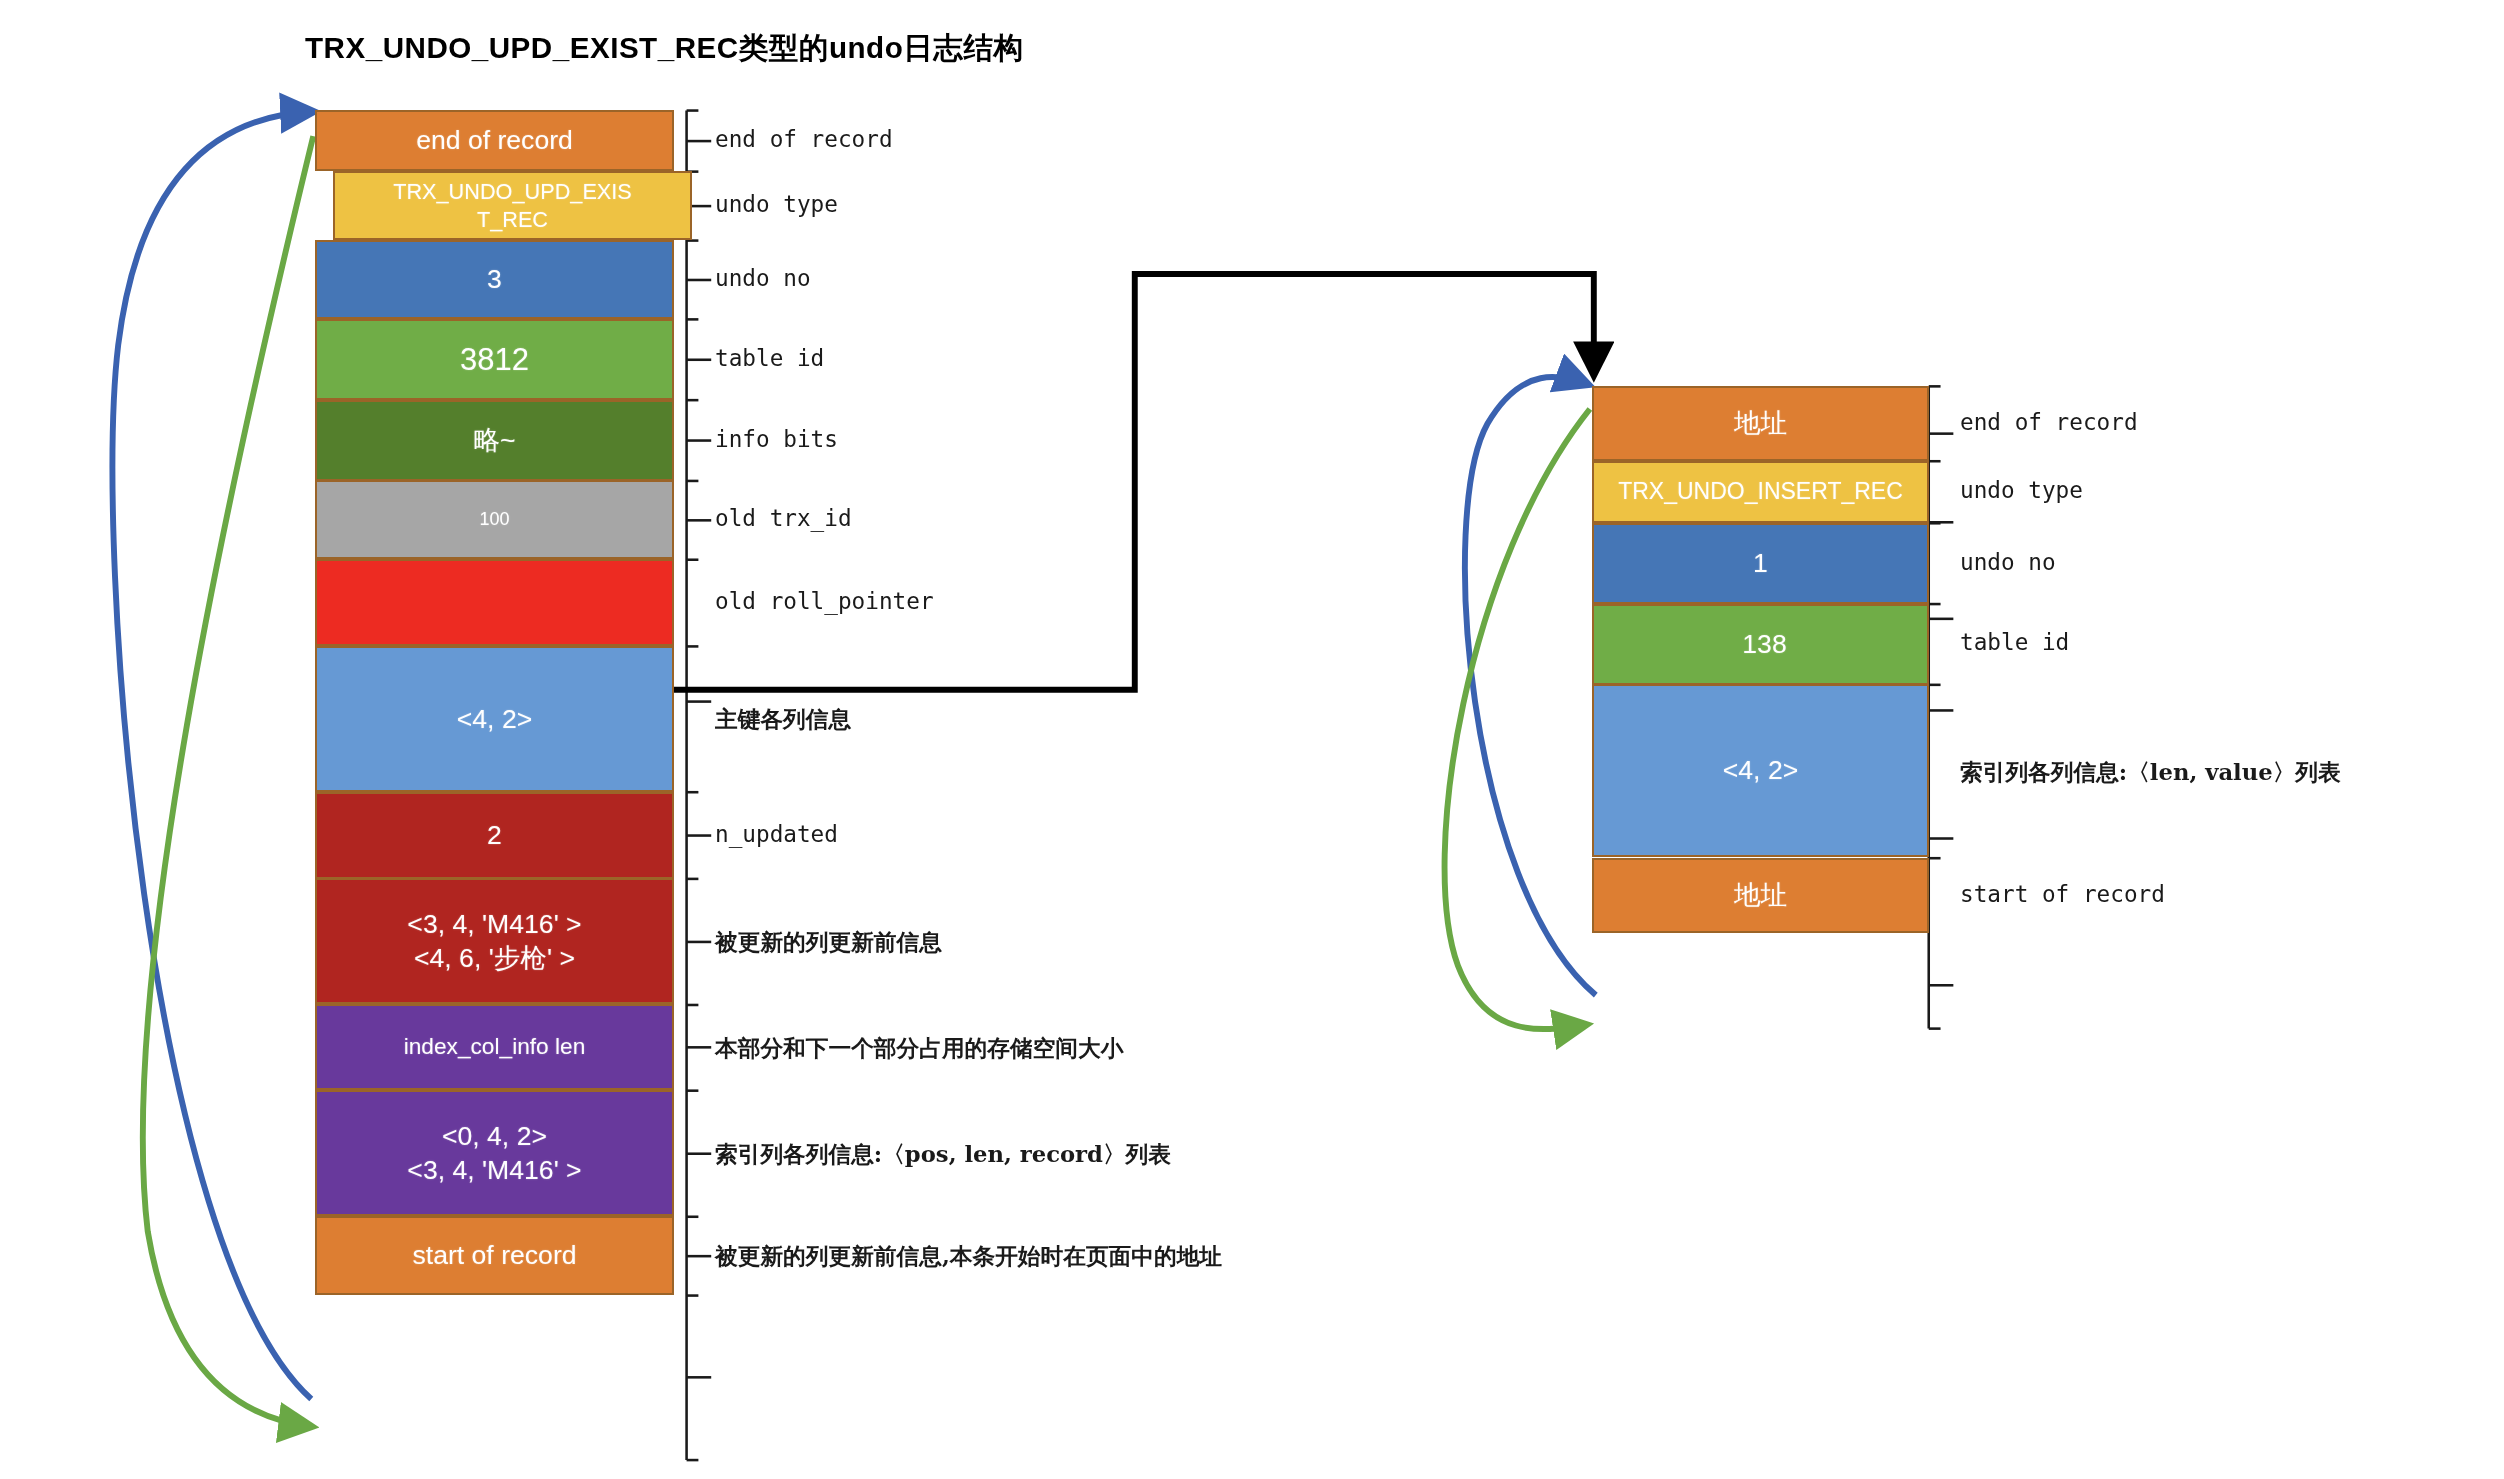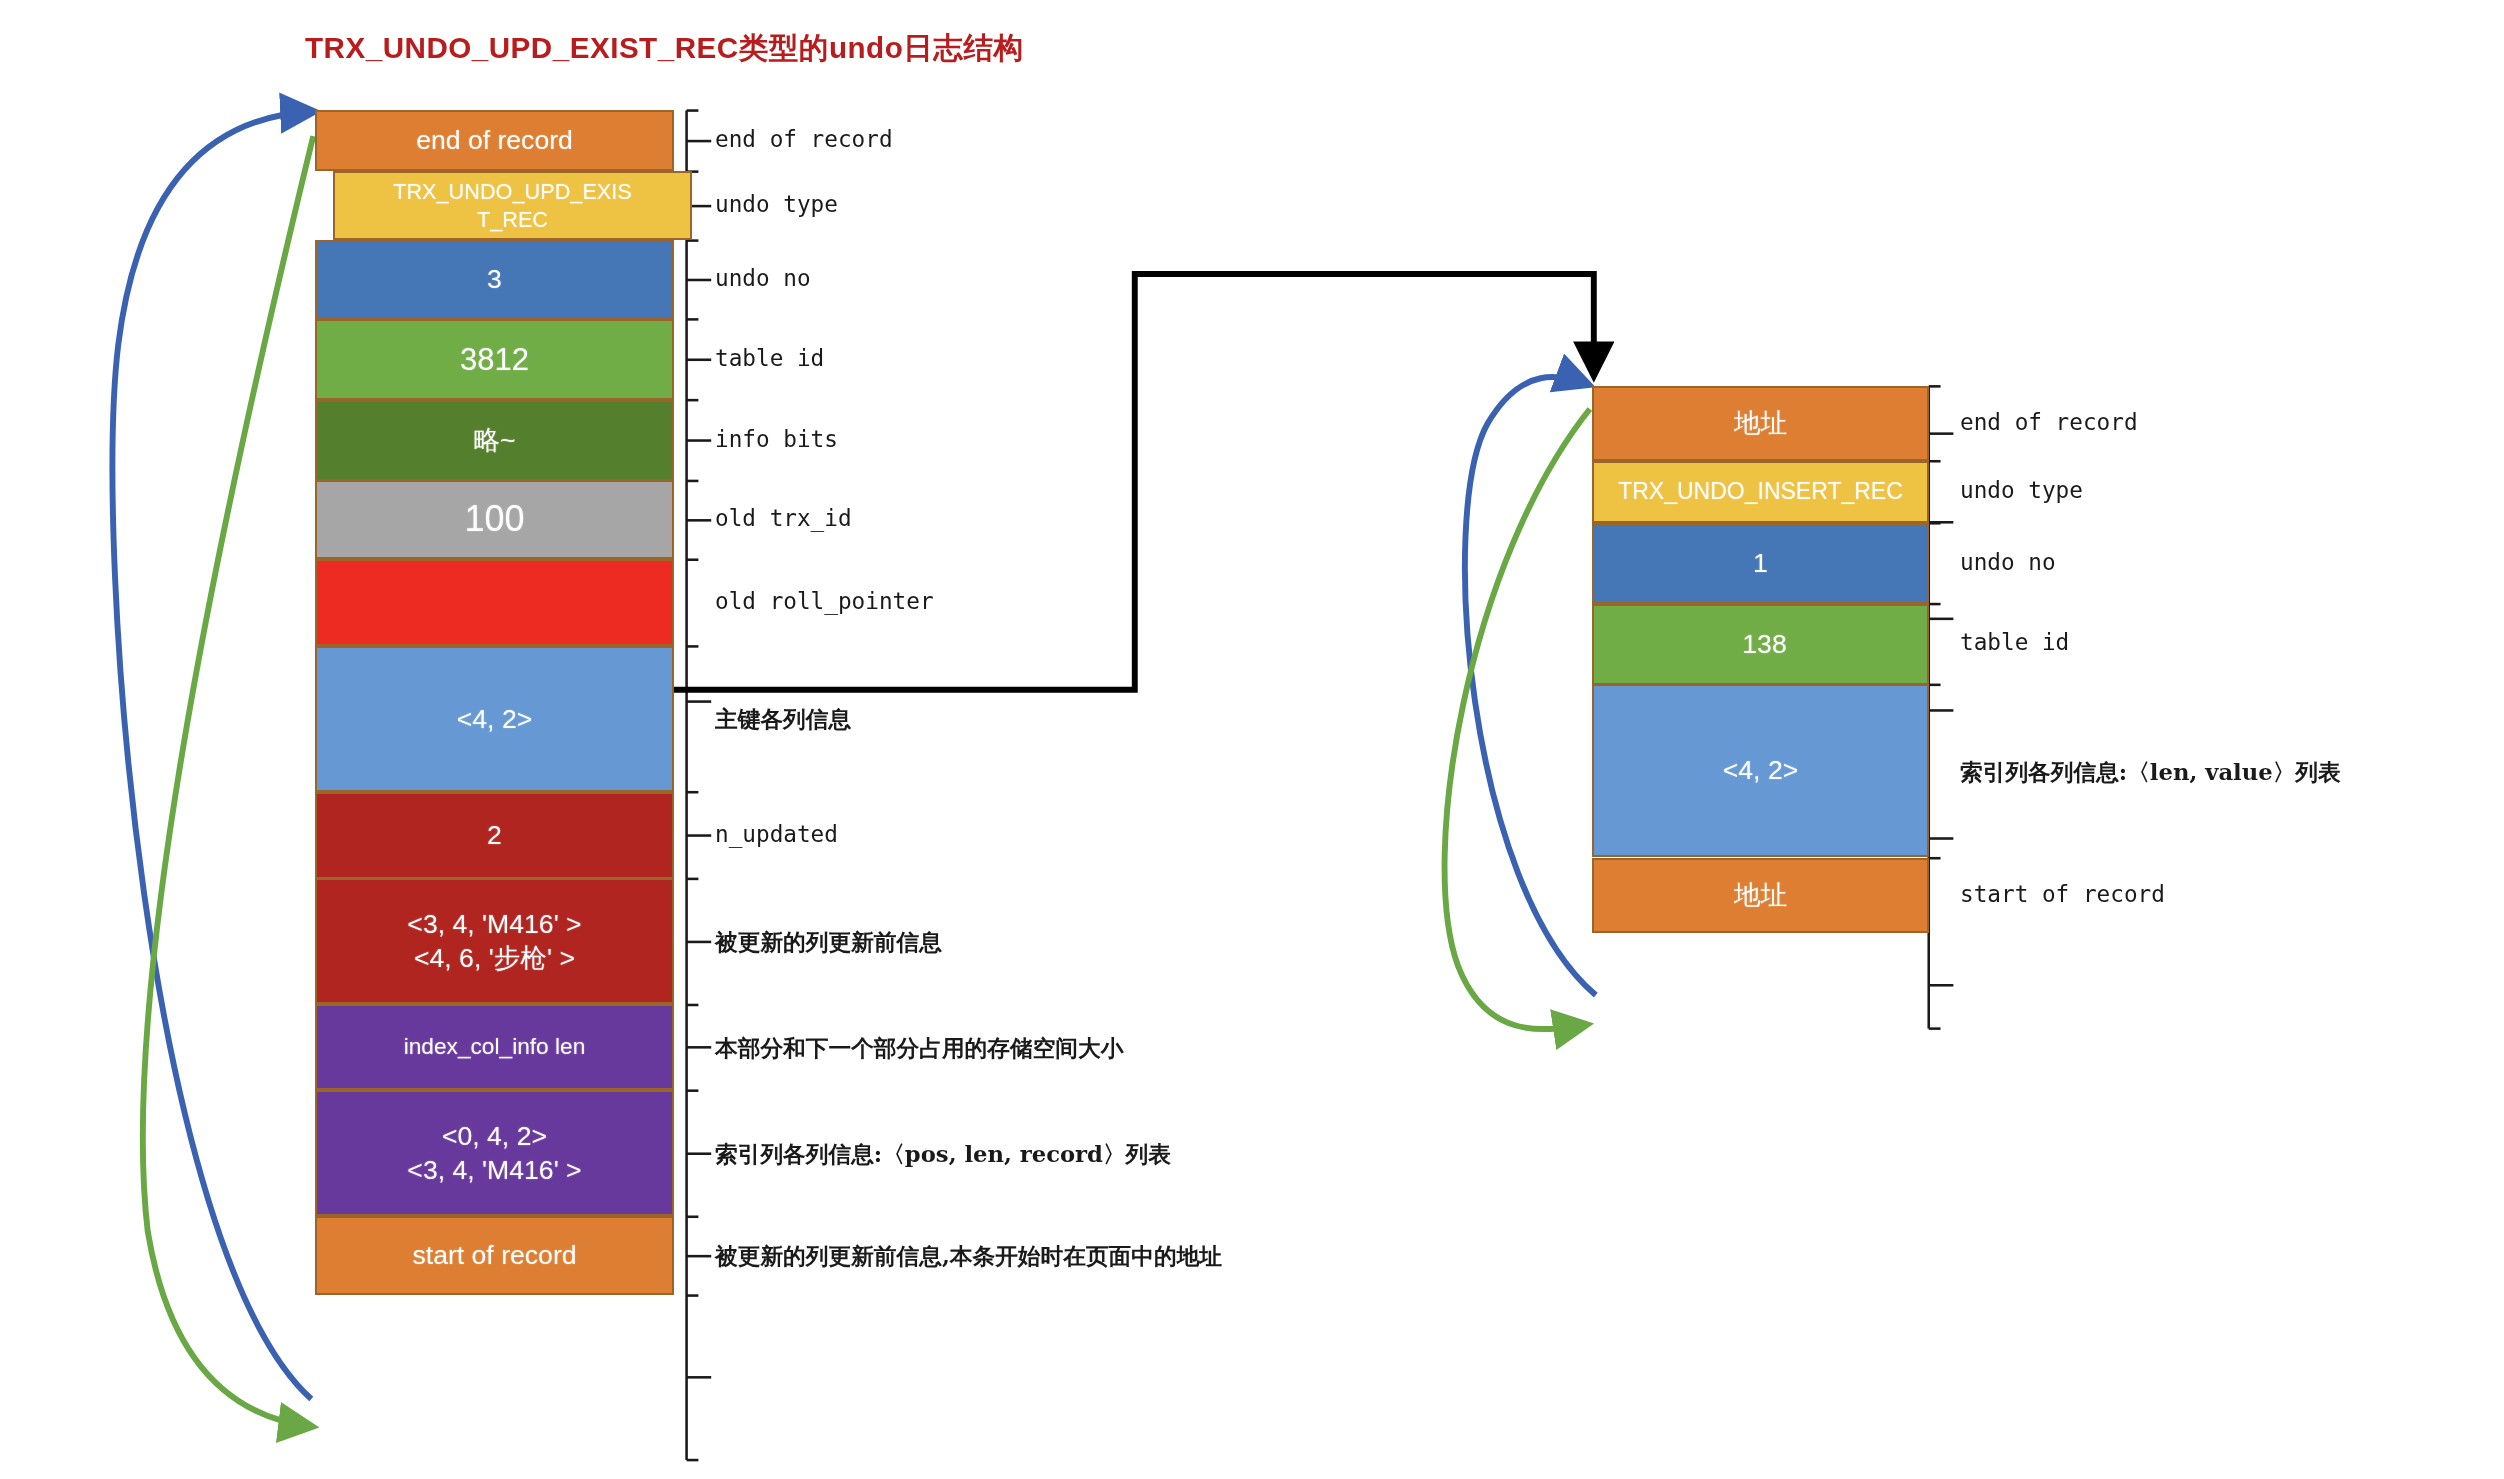--- a/index.html
+++ b/index.html
@@ -36,21 +36,21 @@
     font-family:"DejaVu Sans Mono","Liberation Mono",monospace;
     font-size:22.7px;color:#1a1a1a;white-space:nowrap;
   }
   .anno.cn{font-family:"DejaVu Serif","Liberation Serif",serif;font-weight:700;font-size:22.7px;}
 </style>
 </head>
 <body>
 
 <div id="canvas">
 
-  <div class="title" style="color: #b91c1c; text-align: right;">TRX_UNDO_UPD_EXIST_REC类型的undo日志结构</div>
+  <div class="title" style="color: #000000; text-align: right;">TRX_UNDO_UPD_EXIST_REC类型的undo日志结构</div>
 
   <svg class="overlay" viewBox="0 0 2542 1502" width="2504" height="1480">
     <defs>
       <marker id="ah-blue" viewBox="0 0 10 10" refX="8" refY="5" markerWidth="7" markerHeight="7" orient="auto-start-reverse">
         <path d="M0,0 L10,5 L0,10 z" fill="#3a62b0"></path>
       </marker>
       <marker id="ah-green" viewBox="0 0 10 10" refX="8" refY="5" markerWidth="7" markerHeight="7" orient="auto-start-reverse">
         <path d="M0,0 L10,5 L0,10 z" fill="#6aa845"></path>
       </marker>
       <marker id="ah-black" viewBox="0 0 10 10" refX="8" refY="5" markerWidth="7" markerHeight="7" orient="auto-start-reverse">
@@ -126,21 +126,21 @@
     </g>
   </svg>
 
   <div class="stack" id="left-stack" style="left: 315px; top: 110px; width: 359px; height: 1185px;">
       <div class="blk" style="top: 0px; height: 61px; width: 100%; background: rgb(221, 126, 50); font-size: 26.6px;">end of record</div>
       <div class="blk" style="top: 61px; height: 69px; width: 100%; background: rgb(238, 194, 67); font-size: 21.7px; margin-left: 18px;">TRX_UNDO_UPD_EXIS
 T_REC</div>
       <div class="blk" style="top: 130px; height: 79px; width: 100%; background: rgb(69, 118, 182); font-size: 26.6px;">3</div>
       <div class="blk" style="top: 209px; height: 81px; width: 100%; background: rgb(112, 173, 71); font-size: 31px;">3812</div>
       <div class="blk" style="top: 290px; height: 81px; width: 100%; background: rgb(84, 127, 44); font-size: 26.6px;">略~</div>
-      <div class="blk" style="top: 370px; height: 79px; width: 100%; background: rgb(166, 166, 166); font-size: 36px; text-align: right;">100</div>
+      <div class="blk" style="top: 370px; height: 79px; width: 100%; background: rgb(166, 166, 166); font-size: 18px; text-align: right;">100</div>
       <div class="blk" style="top: 449px; height: 87px; width: 100%; background: rgb(237, 43, 34); font-size: 26.6px;"></div>
       <div class="blk" style="top: 536px; height: 146px; width: 100%; background: rgb(102, 153, 212); font-size: 26.6px;">&lt;4, 2&gt;</div>
       <div class="blk" style="top: 682px; height: 87px; width: 100%; background: rgb(176, 37, 32); font-size: 26.6px;">2</div>
       <div class="blk" style="top: 768px; height: 126px; width: 100%; background: rgb(176, 37, 32); font-size: 26.6px;">&lt;3, 4, 'M416' &gt;
 &lt;4, 6, '步枪' &gt;</div>
       <div class="blk" style="top: 894px; height: 86px; width: 100%; background: rgb(104, 57, 156); font-size: 22.7px;">index_col_info len</div>
       <div class="blk" style="top: 980px; height: 126px; width: 100%; background: rgb(104, 57, 156); font-size: 26.6px;">&lt;0, 4, 2&gt;
 &lt;3, 4, 'M416' &gt;</div>
       <div class="blk" style="top: 1106px; height: 79px; width: 100%; background: rgb(221, 126, 50); font-size: 26.6px;">start of record</div>
     </div>

